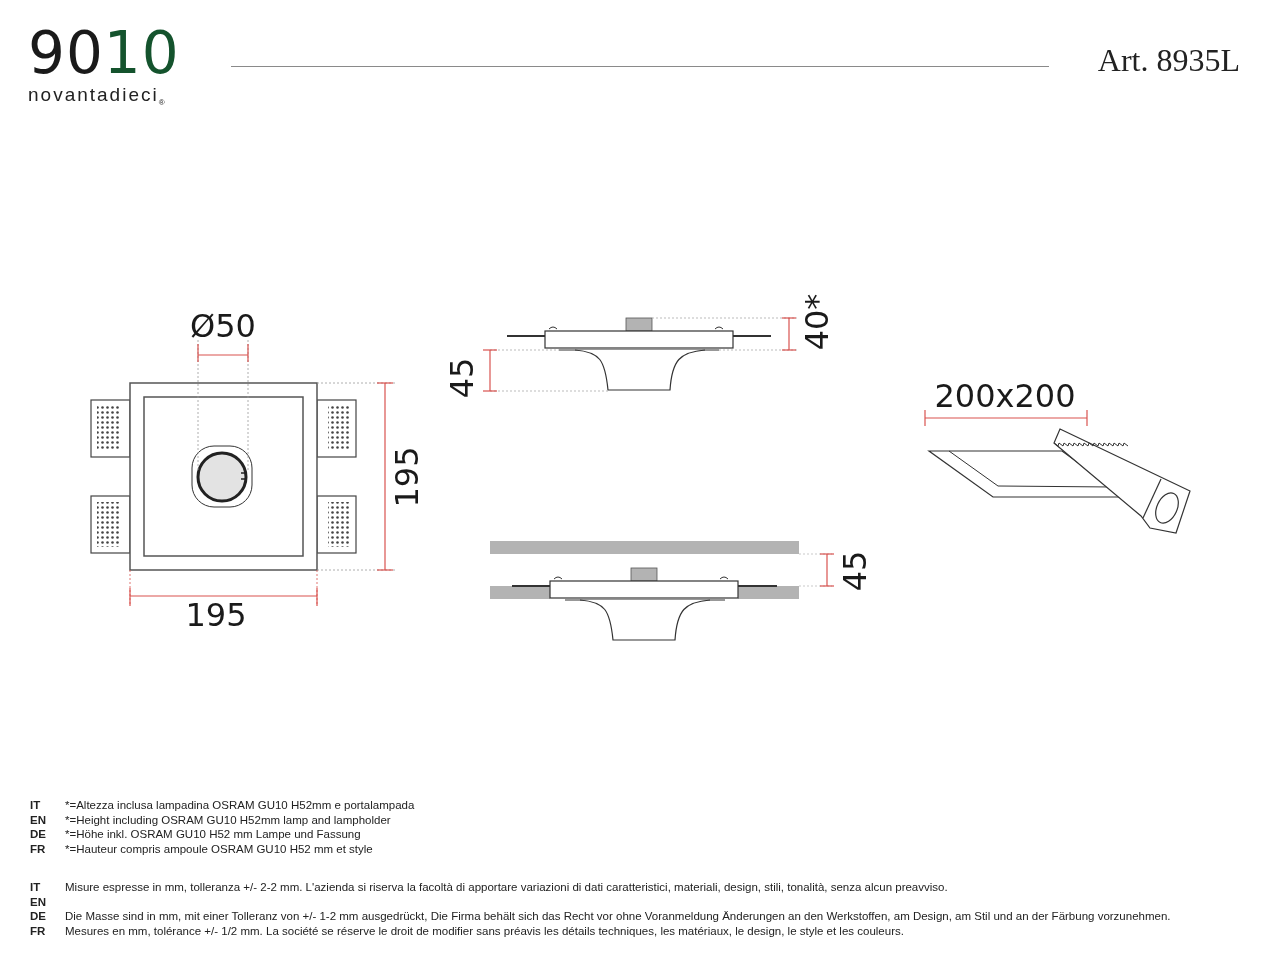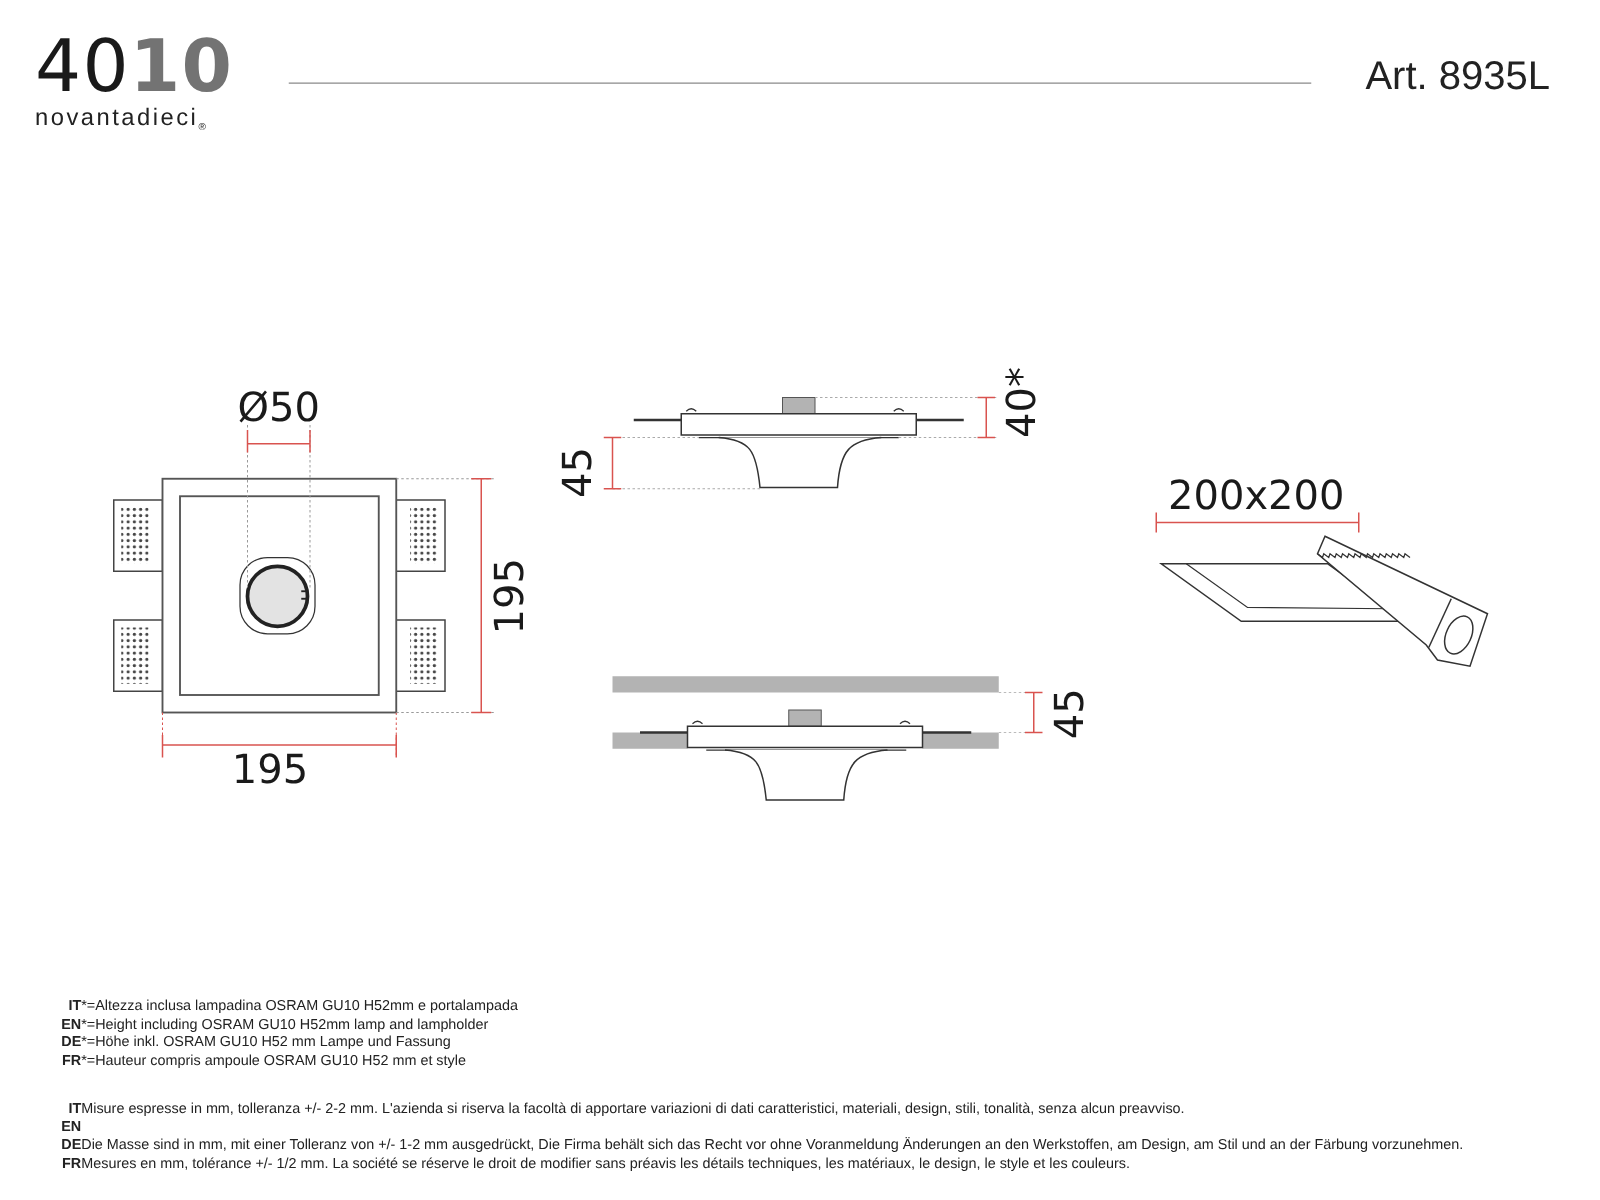--- a/index.html
+++ b/index.html
@@ -4,35 +4,35 @@
 <style>
   html, body { margin: 0; padding: 0; background: #ffffff; }
   body { width: 1280px; height: 960px; position: relative; overflow: hidden; font-family: "Liberation Sans", sans-serif; color: #1a1a1a; }
   .logo { position: absolute; left: 28px; top: 24px; }
   .logo-num { font-family: "DejaVu Sans", sans-serif; font-size: 58px; line-height: 58px; letter-spacing: 1px; color: #1a1a1a; }
   .logo-num .light { font-weight: 100; color: #333; -webkit-text-stroke: 0; }
   .logo-num .bold { font-weight: normal; }
   .logo-sub { font-family: Liberation Sans, sans-serif; font-size: 19px; letter-spacing: 2px; margin-top: 2px; color: #222; }
   .logo-sub sup { font-size: 8px; vertical-align: -4px; letter-spacing: 0; }
   .header-rule { position: absolute; left: 231px; top: 66px; width: 818px; height: 1px; background: #8a8a8a; }
-  .art { position: absolute; right: 40px; top: 42px; font-family: Liberation Sans, sans-serif; font-size: 32px; color: #222; }
+  .art { position: absolute; right: 40px; top: 42px; font-family: Liberation Serif, serif; font-size: 32px; color: #222; }
   .art .lbl { font-weight: 300; }
   svg.drawing { position: absolute; left: 0; top: 0; }
   .dimtxt { font-family: "DejaVu Sans", sans-serif; font-size: 32px; fill: #1a1a1a; }
   .notes { position: absolute; left: 30px; font-family: "Liberation Sans", sans-serif; font-size: 11.5px; line-height: 14.5px; color: #222; }
-  .notes .row { display: flex; text-align: right; }
+  .notes .row { display: flex; }
   .notes .lang { width: 35px; font-weight: bold; }
   .notes1 { top: 798px; }
   .notes2 { top: 880px; }
 </style>
 </head>
 <body>
 
 <div class="logo">
-  <div class="logo-num"><span class="bold">40</span><span class="light" style="font-weight:700;color:#737373">10</span></div>
+  <div class="logo-num"><span class="bold">90</span><span class="light" style="font-weight:400;color:#14532d">10</span></div>
   <div class="logo-sub"><span>novantadieci</span><sup>®</sup></div>
 </div>
 <div class="header-rule"></div>
 <div class="art"><span class="lbl">Art.</span> <span>8935L</span></div>
 
 <svg class="drawing" width="1280" height="960" viewBox="0 0 1280 960">
   <defs>
     <pattern id="perf" x="0" y="0" width="5" height="5" patternUnits="userSpaceOnUse">
       <circle cx="2.5" cy="2.5" r="1.3" fill="#444"></circle>
     </pattern>

